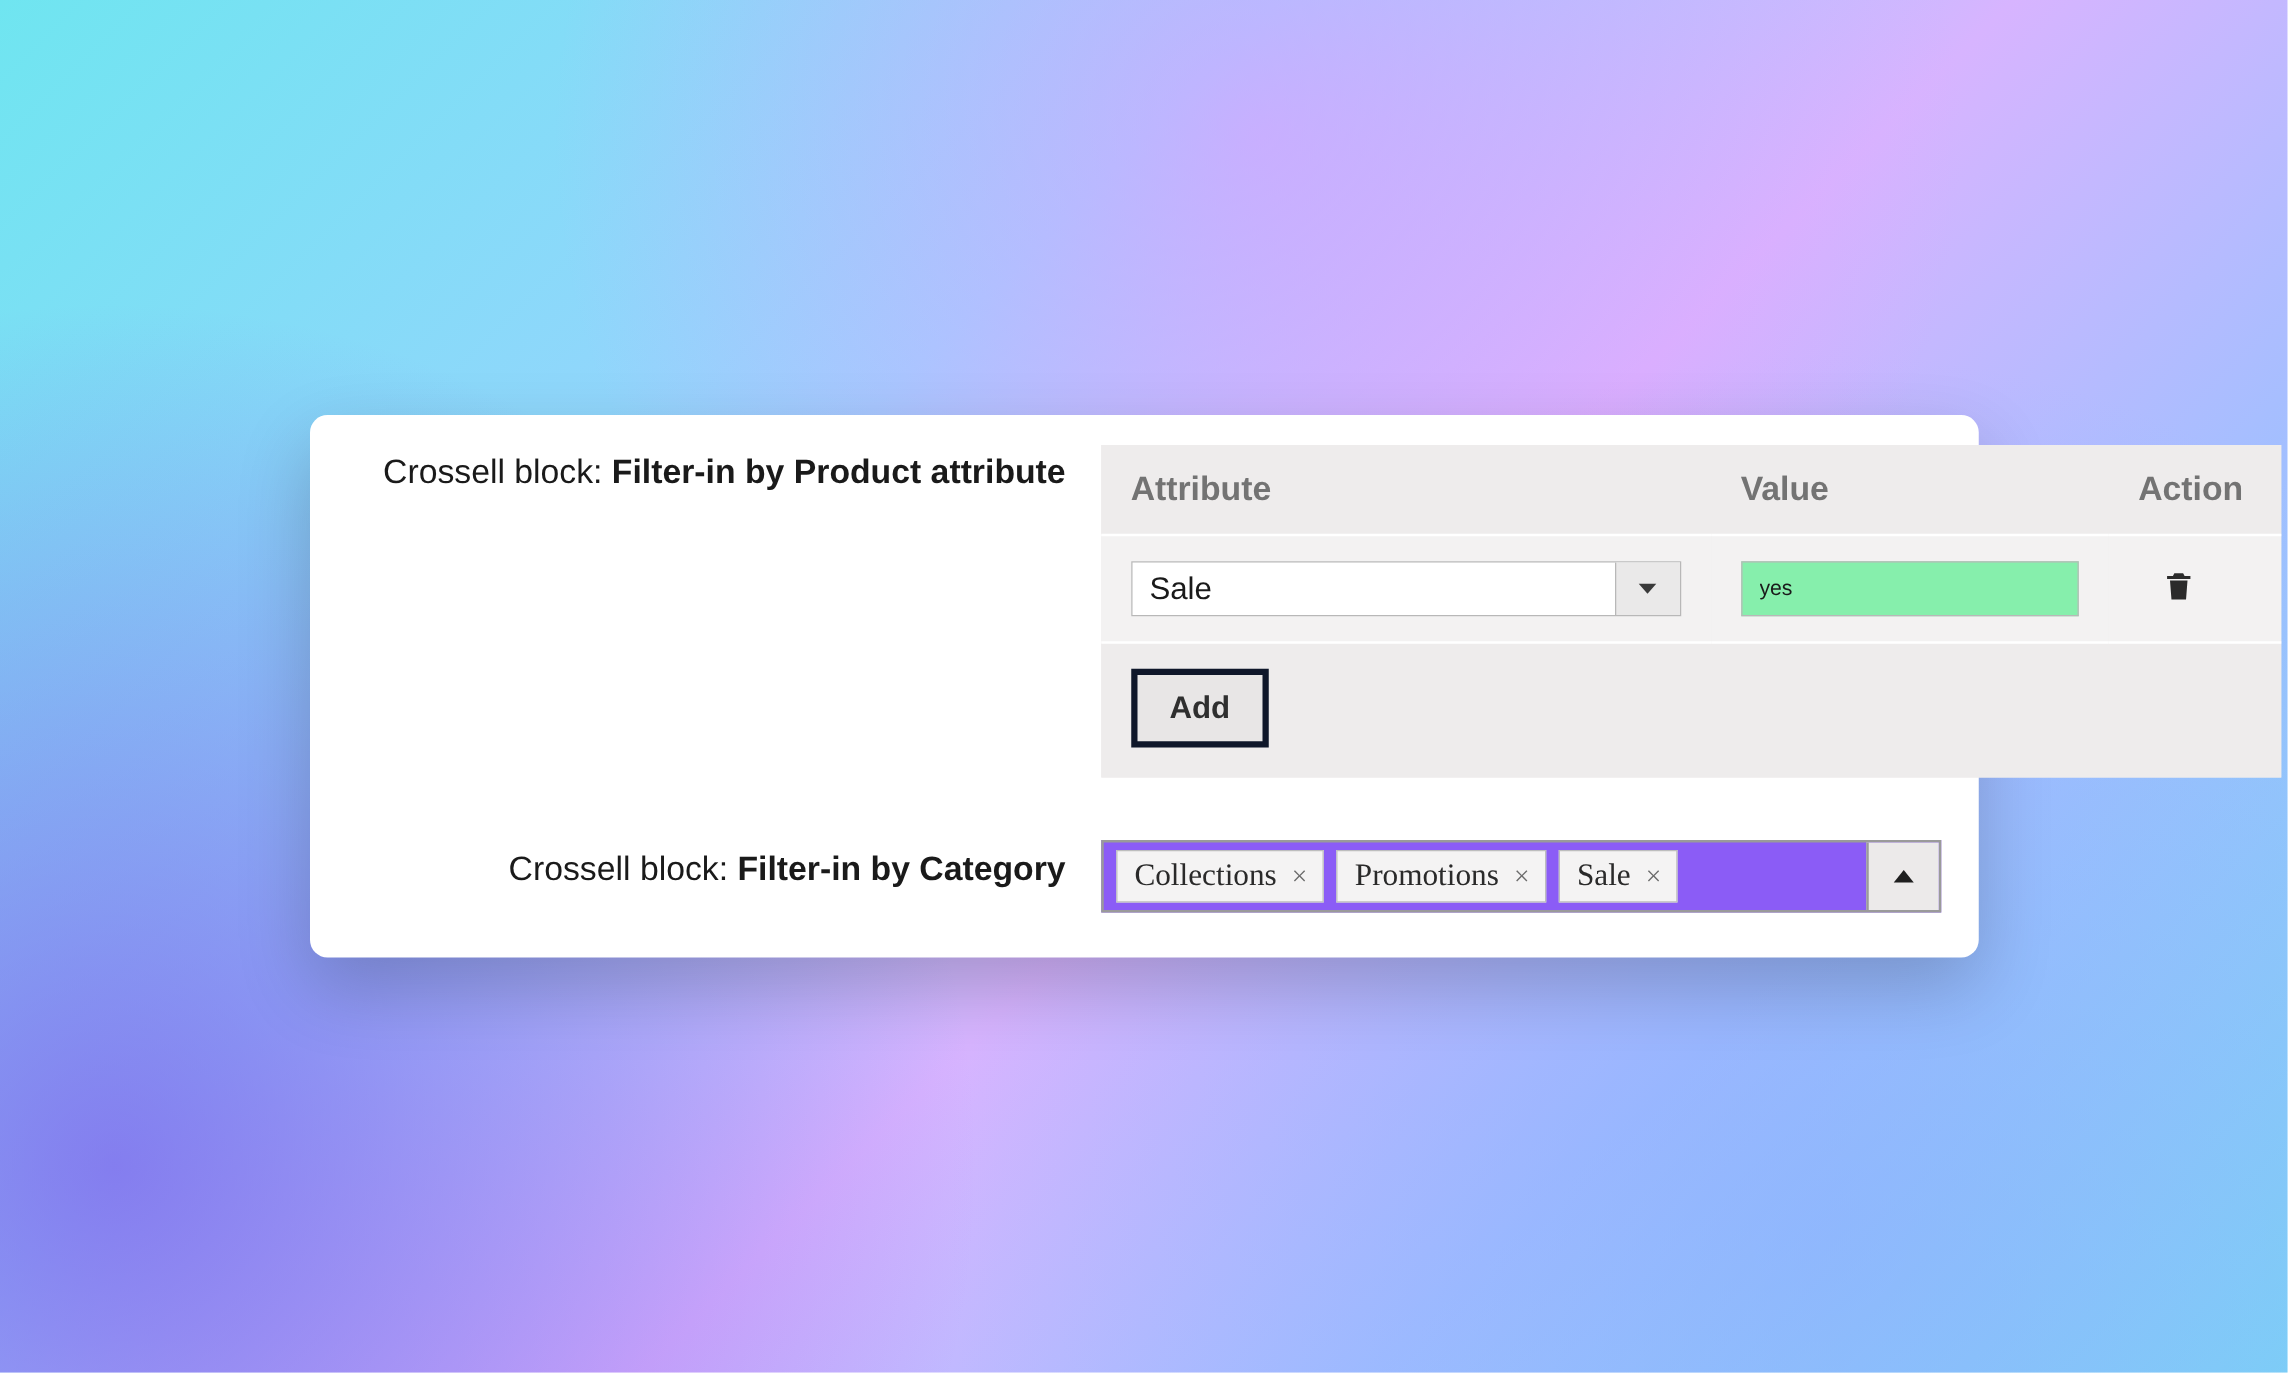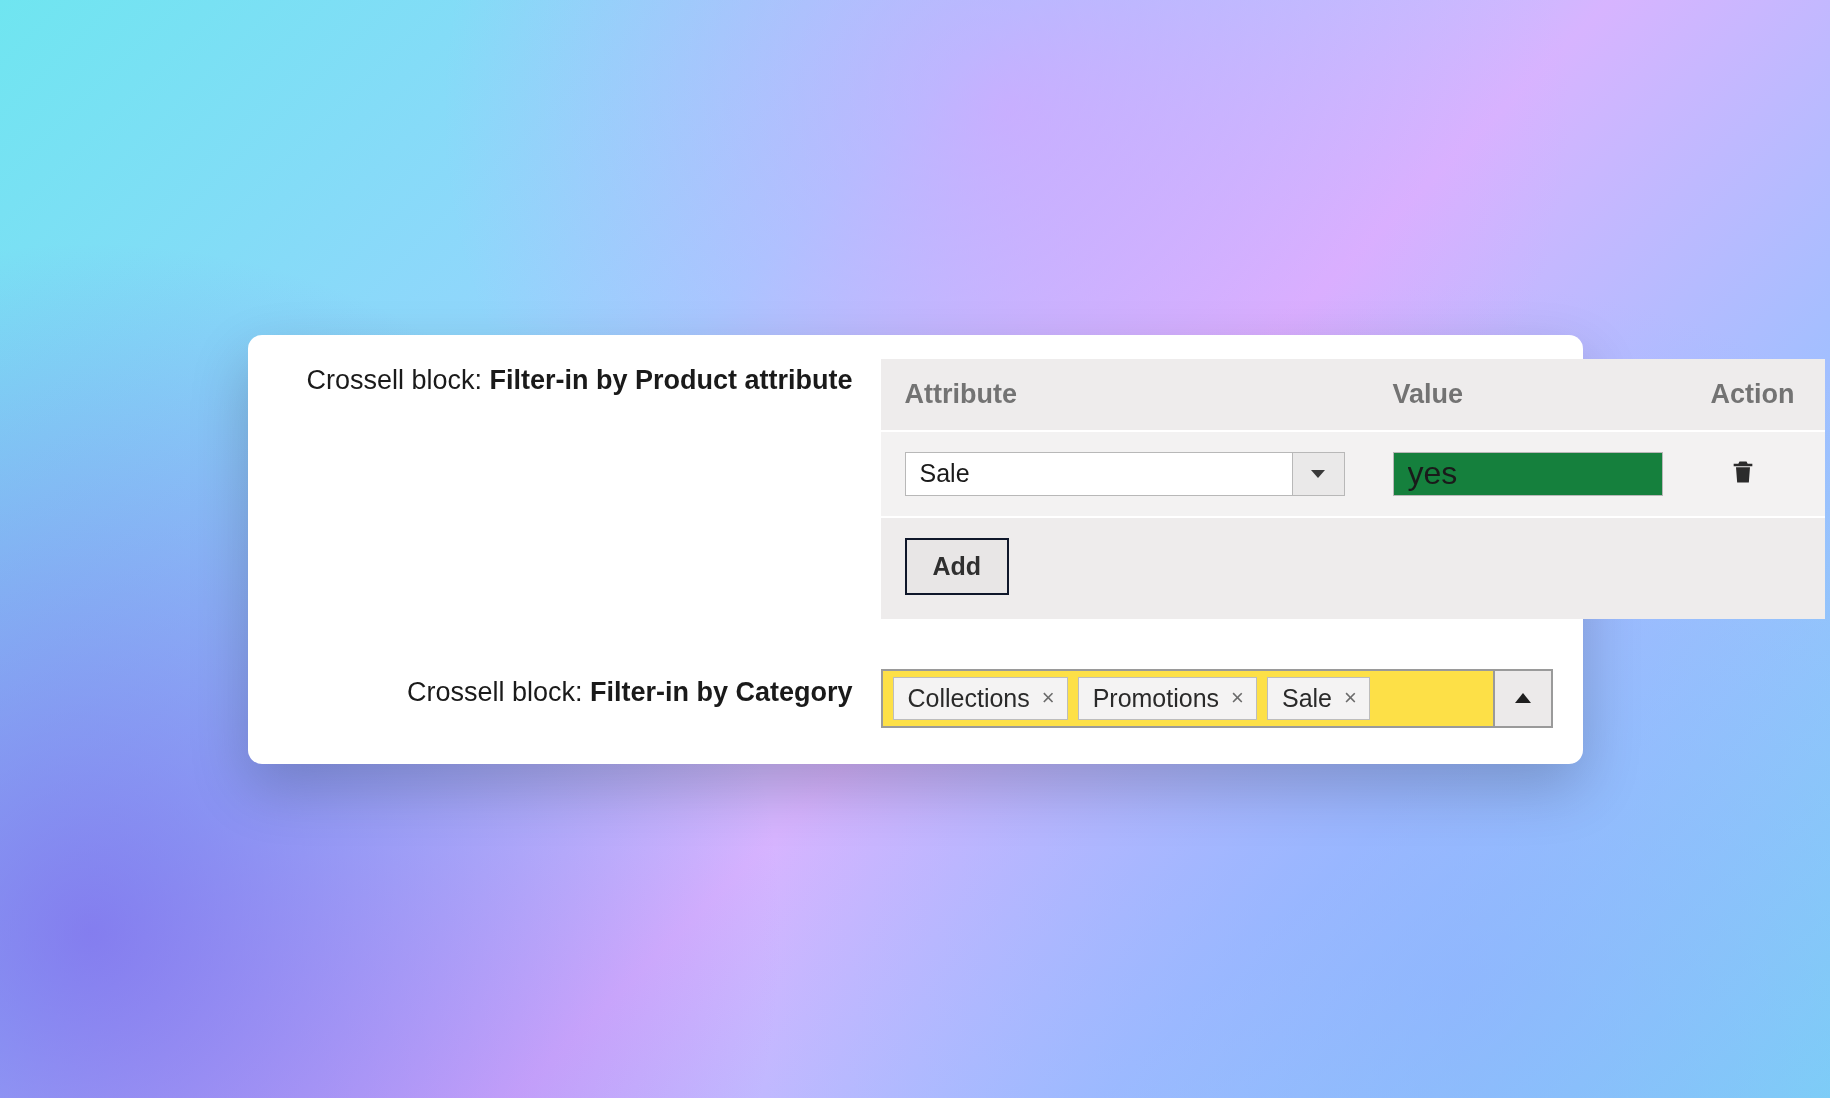--- a/index.html
+++ b/index.html
@@ -99,50 +99,51 @@
   .tri-down {
     width: 0; height: 0;
     border-left: 7px solid transparent;
     border-right: 7px solid transparent;
     border-top: 8px solid #3a3a3a;
   }
   .value-input {
     width: 270px;
     height: 44px;
     border: 1px solid #b8b8b8;
-    background: #15803d;
-    font-size: 32px;
+    background: #86efac;
+    font-size: 17px;
     padding: 0 14px;
     color: #1a1a1a;
     outline: none;
   }
   .trash {
     display: inline-flex;
     cursor: pointer;
     color: #2b2b2b;
   }
   .btn-add {
     display: inline-block;
     padding: 12px 26px;
     font-size: 25px;
     font-weight: 600;
     color: #2f2f2f;
     background: #e8e6e6;
-    border: 2px solid #0f172a;
+    border: 5px solid #0f172a;
     cursor: pointer;
   }
 
   
   .row-category .label-col { padding-top: 8px; }
   .multiselect {
     display: flex;
     width: 100%;
     border: 2px solid #9a9a9a;
-    background: #fde047;
+    background: #8b5cf6;
     min-height: 56px;
+    font-family: Liberation Serif, serif;
   }
   .ms-tags {
     flex: 1;
     display: flex;
     align-items: center;
     flex-wrap: wrap;
     gap: 10px;
     padding: 6px 10px;
   }
   .tag {

